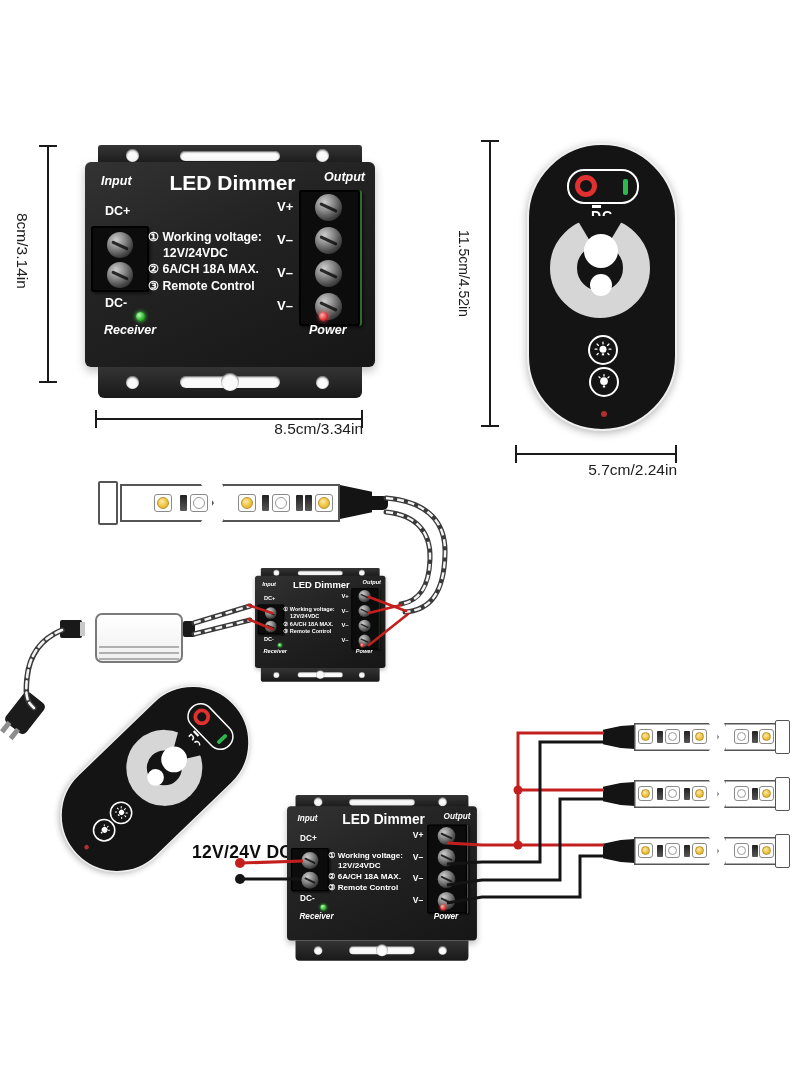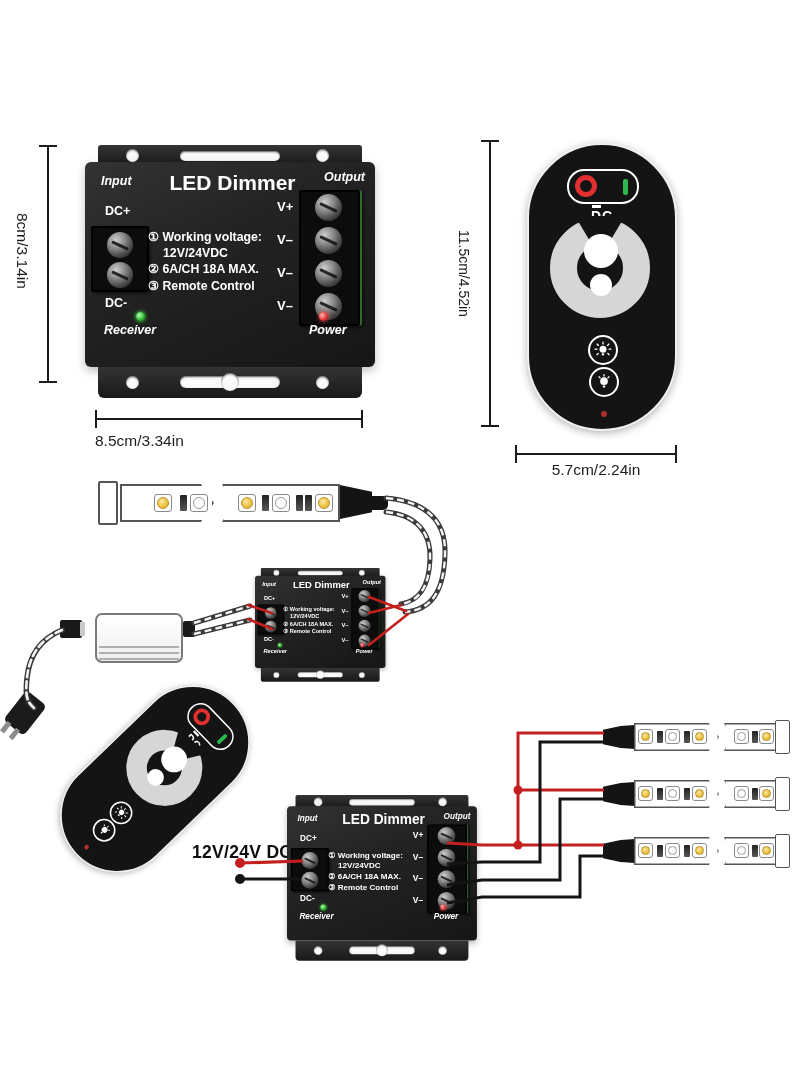--- a/index.html
+++ b/index.html
@@ -106,25 +106,25 @@
   .supply-label{position:absolute;left:192px;top:842px;font-size:17.5px;font-weight:800;letter-spacing:.3px;color:#0d0d0d;z-index:2;}
 </style>
 </head>
 <body>
 
 <div id="canvas">
 
   <div class="dim-v" style="left:47px;top:145px;height:238px"></div>
   <div class="dim-label vert" style="left:13px;top:213px">8cm/3.14in</div>
   <div class="dim-h" style="left:95px;top:418px;width:268px"></div>
-  <div class="dim-label" style="left:95px;top:432px;width:268px;text-align:left">8.5cm/3.34in</div>
+  <div class="dim-label" style="left:95px;top:420px;width:268px;text-align:right">8.5cm/3.34in</div>
   <div class="dim-v" style="left:489px;top:140px;height:287px"></div>
   <div class="dim-label vert" style="left:456px;top:230px;font-size:14px">11.5cm/4.52in</div>
   <div class="dim-h" style="left:515px;top:453px;width:162px"></div>
-  <div class="dim-label" style="left:515px;top:461px;width:162px;text-align:center">5.7cm/2.24in</div>
+  <div class="dim-label" style="left:515px;top:461px;width:162px;text-align:right">5.7cm/2.24in</div>
 
   <div class="dimmer" style="left:85px;top:145px">
     <div class="dm-flange dm-ftop">
       <span class="dm-hole" style="left:28px;top:4px"></span>
       <span class="dm-hole" style="left:218px;top:4px"></span>
       <span class="dm-slot" style="left:82px;top:6px;width:100px;height:10px"></span>
     </div>
     <div class="dm-body"></div>
     <span class="dm-txt dm-input">Input</span>
     <span class="dm-title">LED Dimmer</span>

